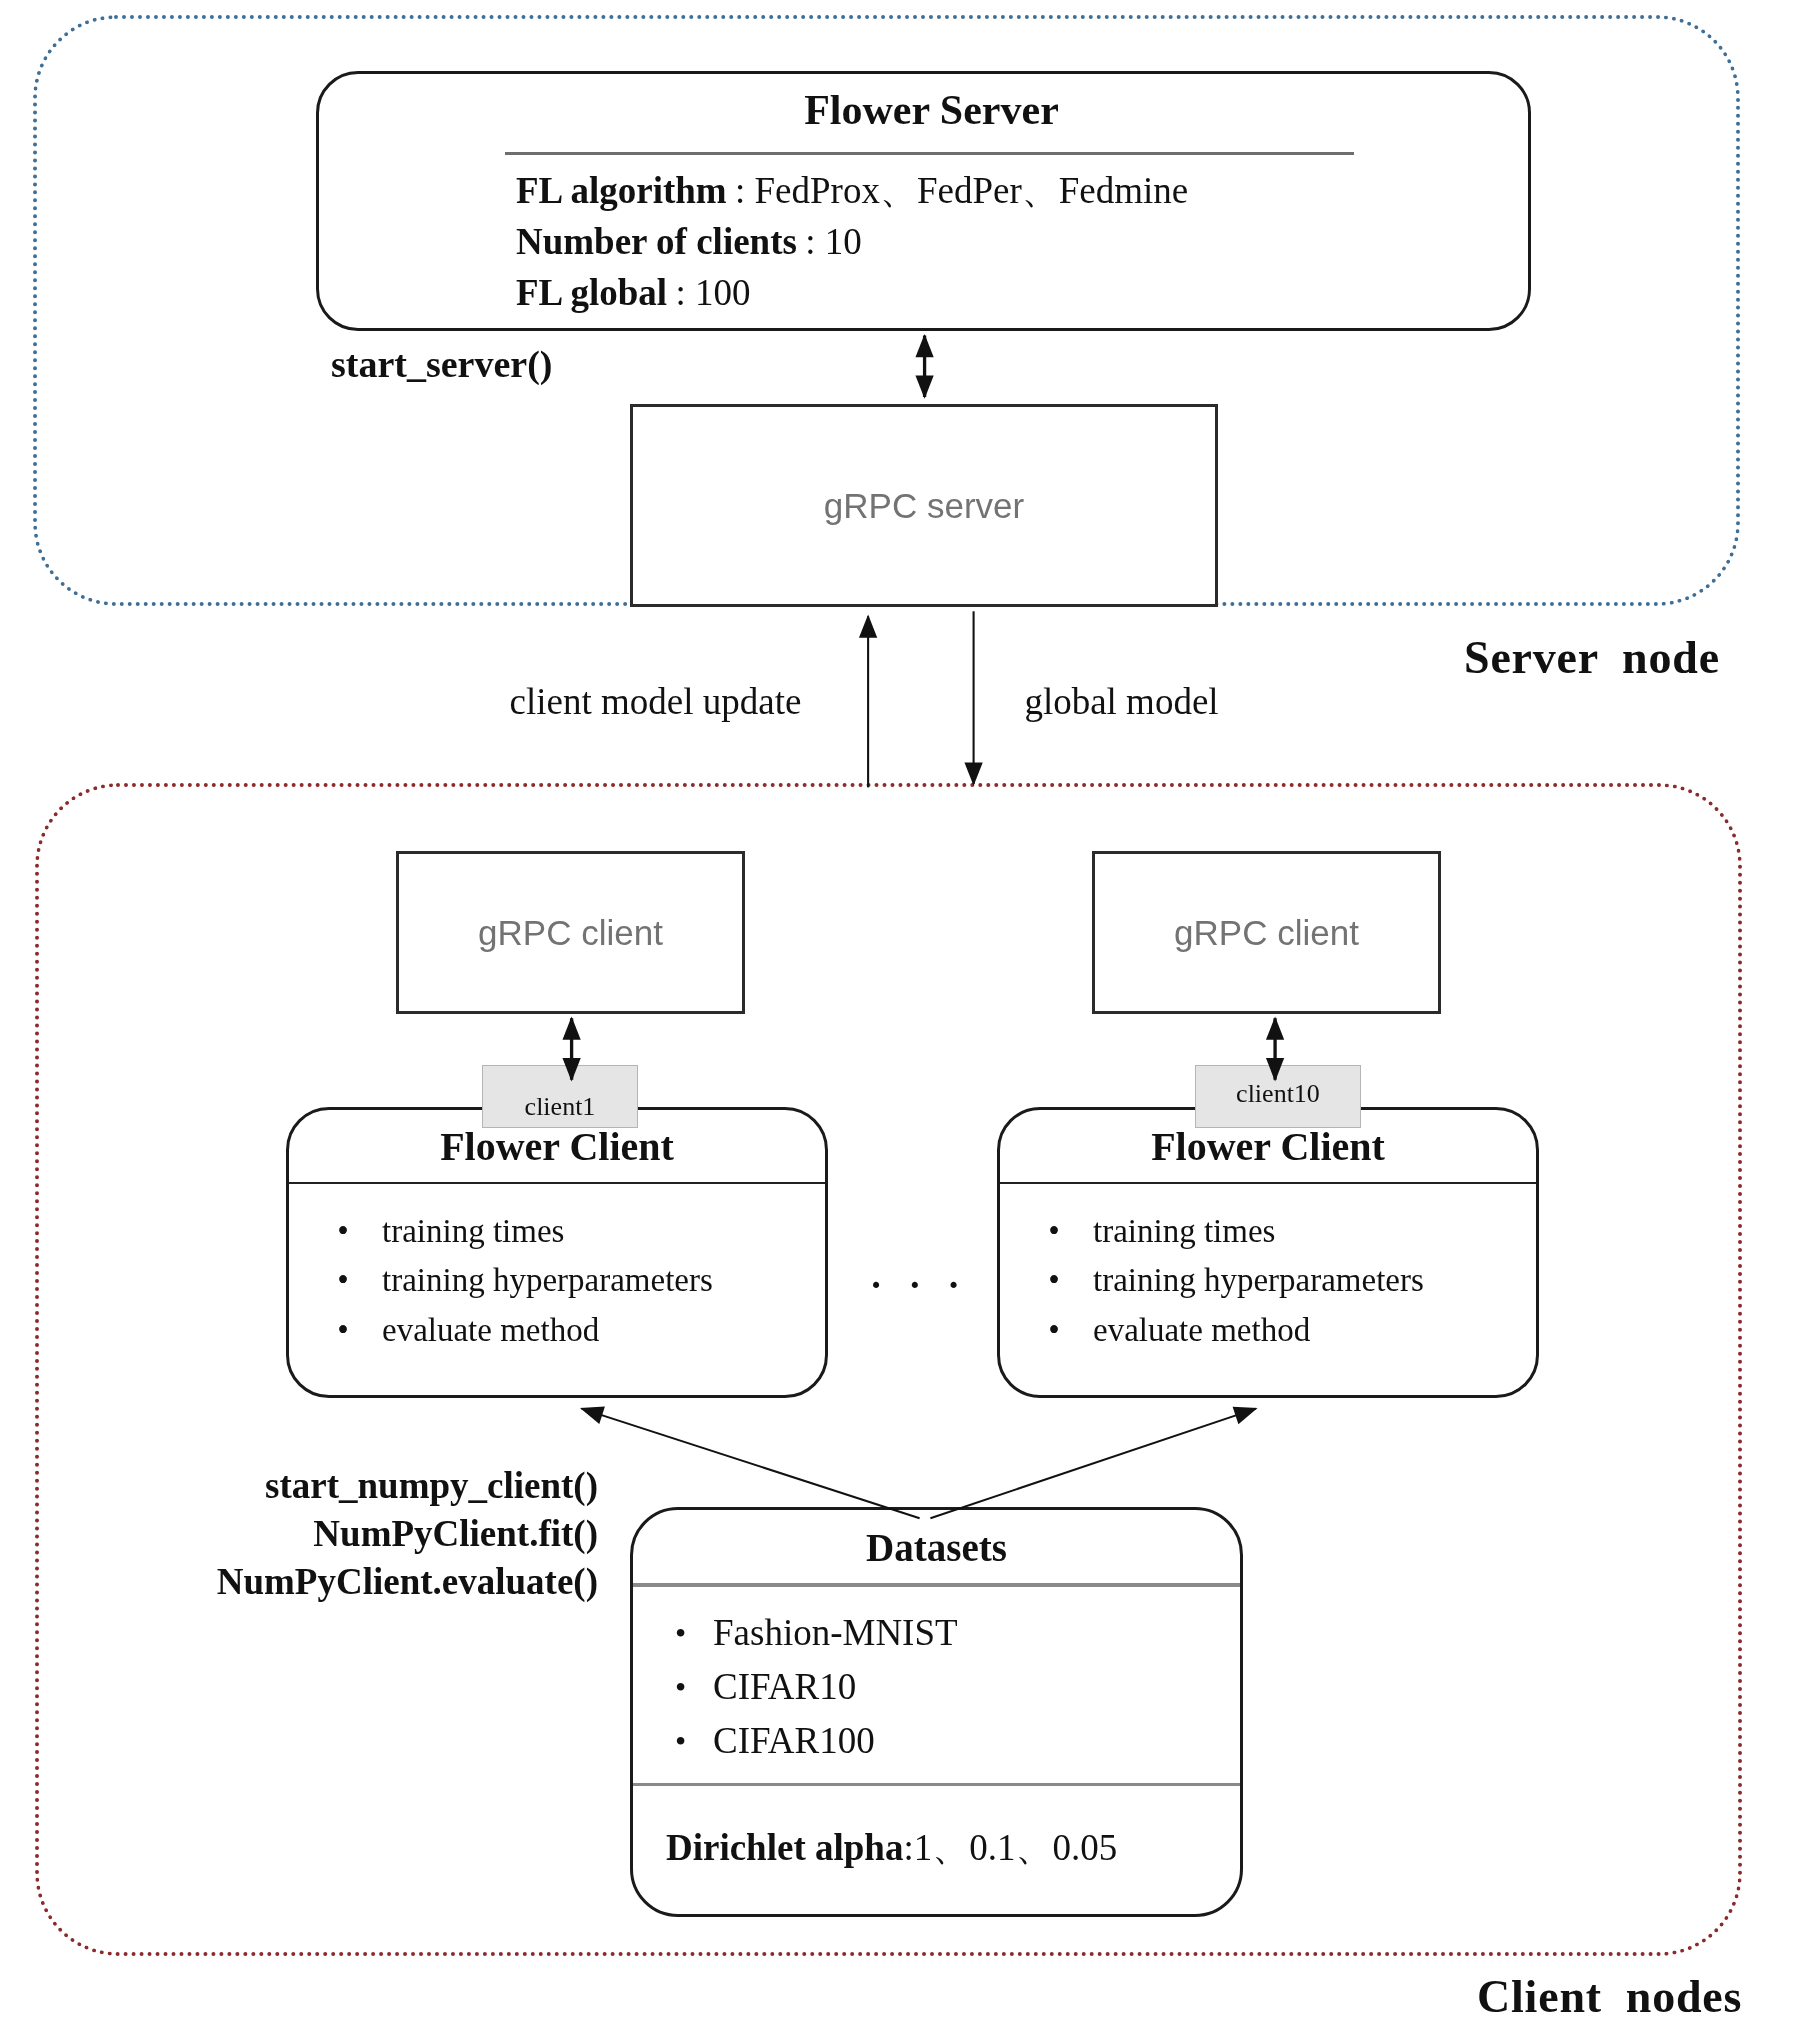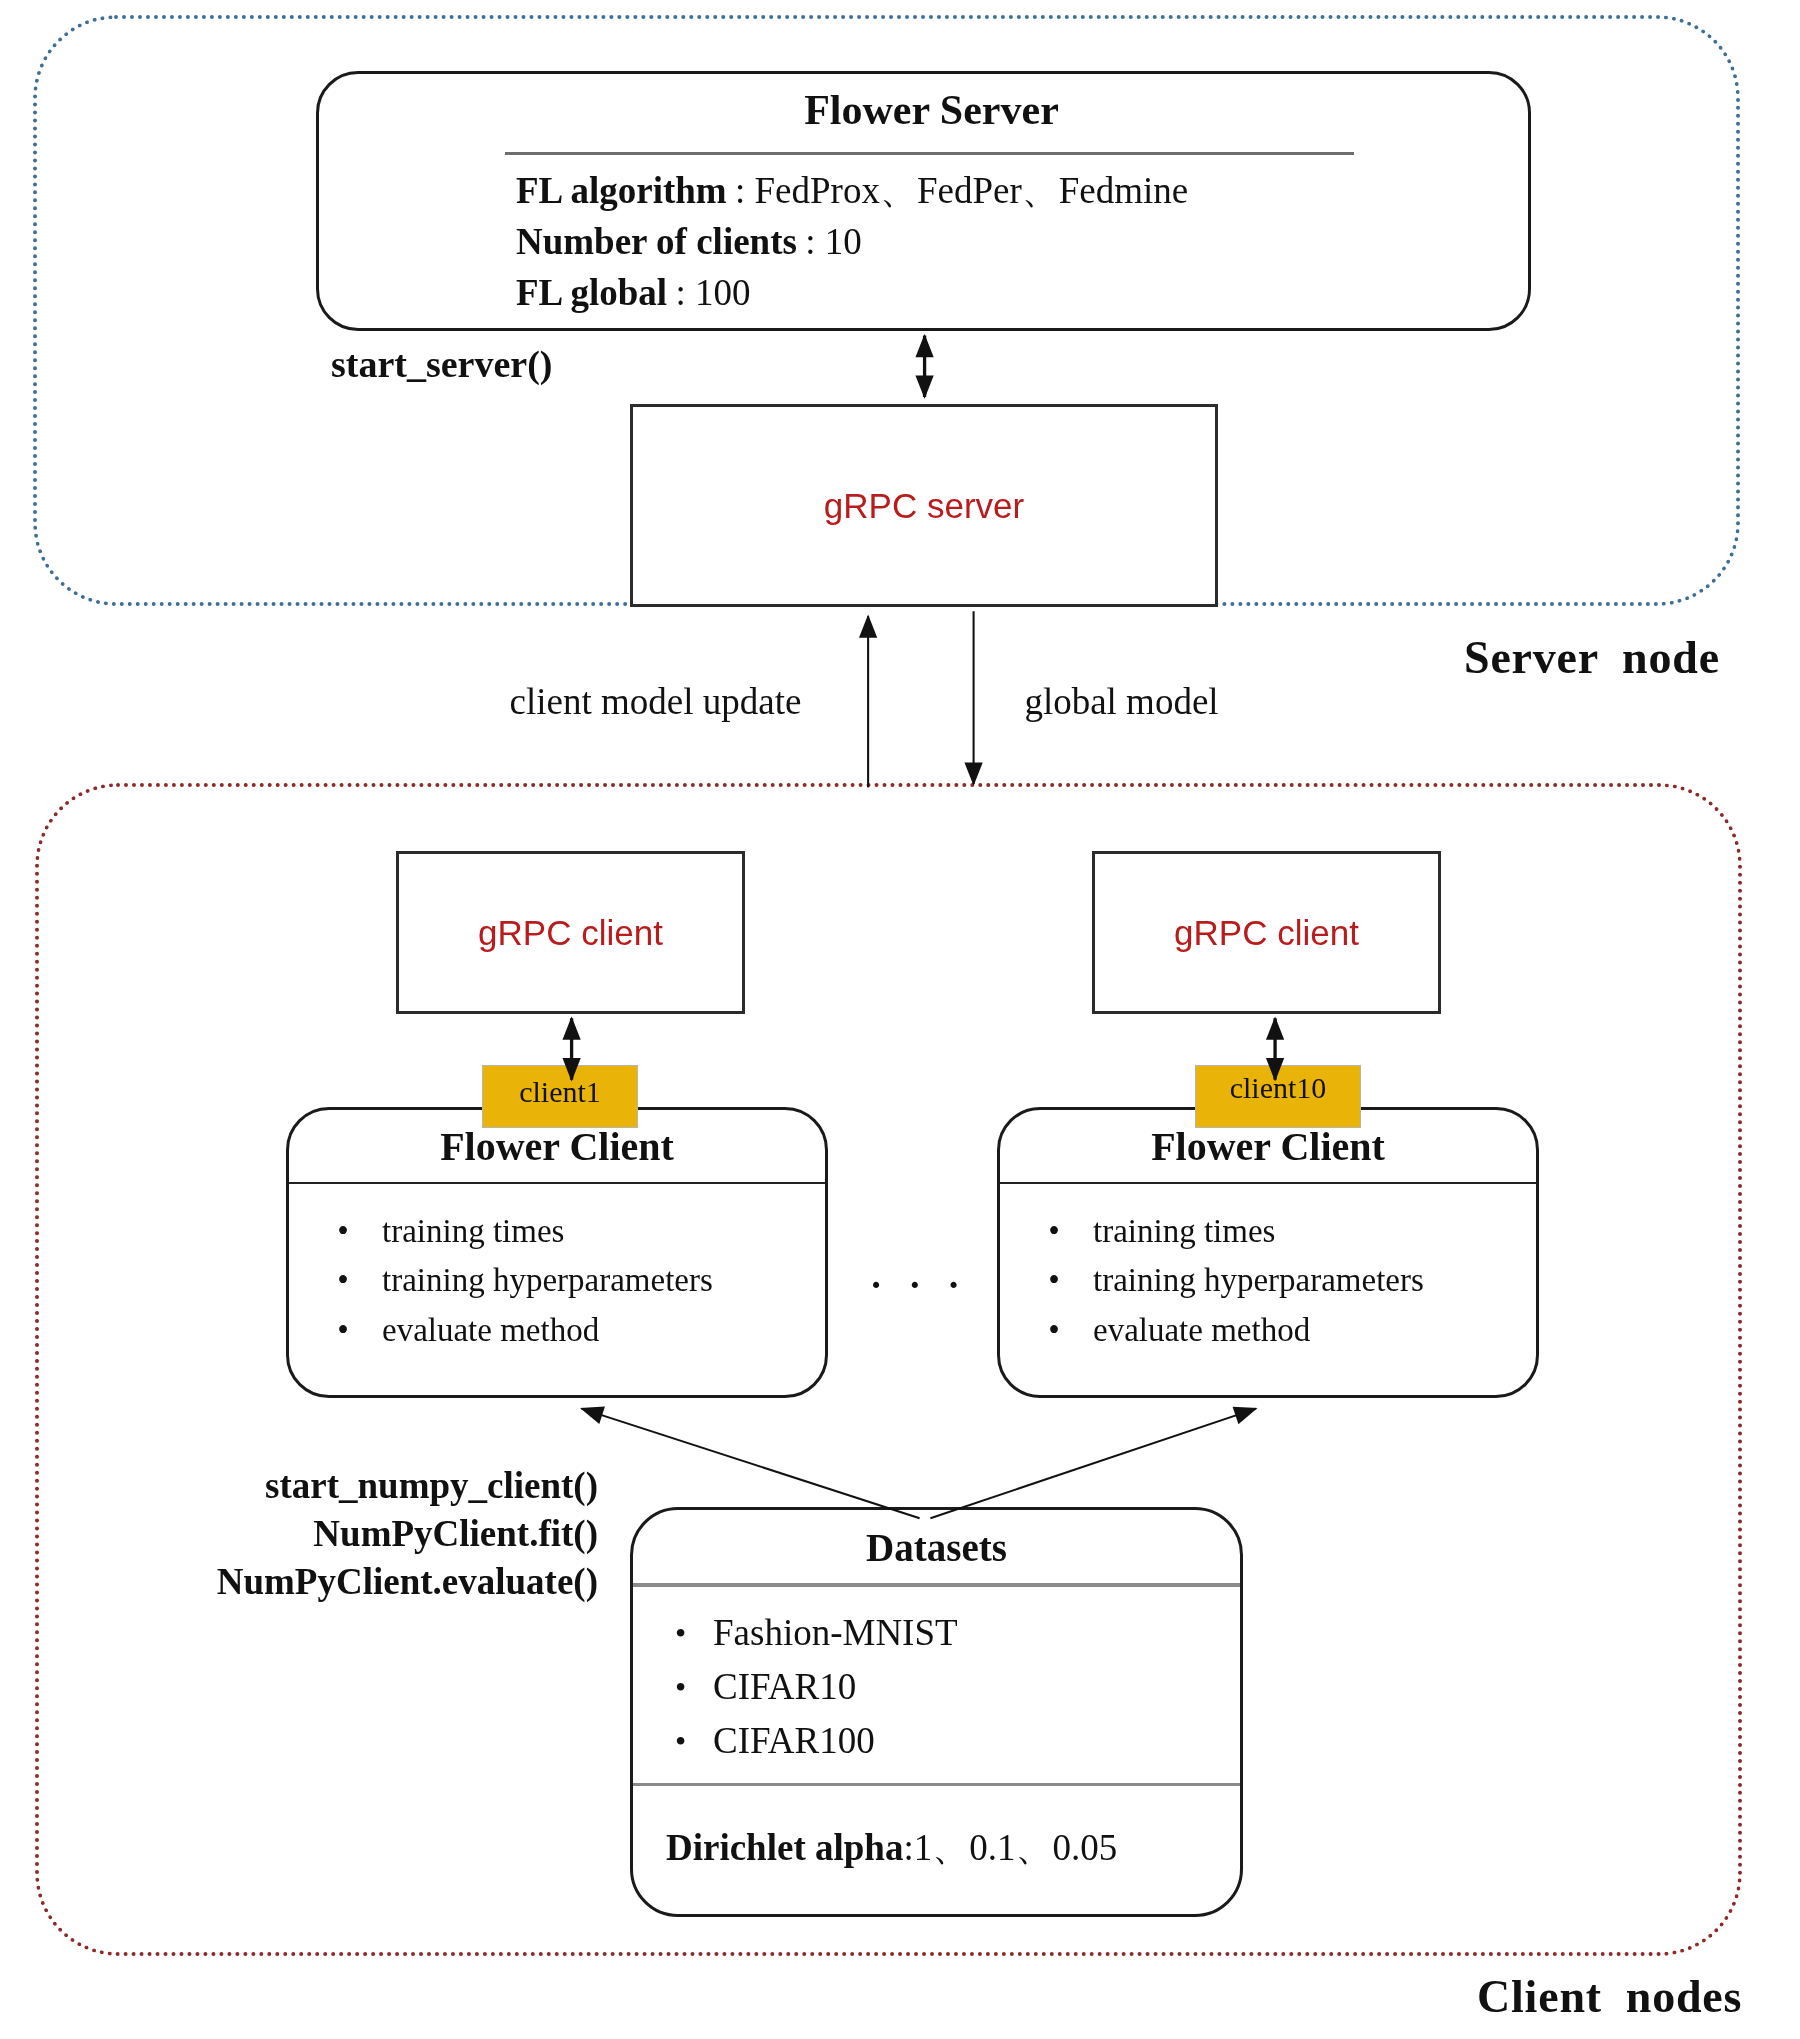--- a/index.html
+++ b/index.html
@@ -35,41 +35,41 @@
   .fs-rows { margin: 10px 0 0 181px; font-size: 37px; }
   .fs-row { height: 51px; line-height: 51px; white-space: nowrap; }
   .fs-row .b { font-weight: bold; }
   .fs-row .v { margin-left: 8.3px; }
 
   .start-server { position: absolute; left: 331px; top: 342px; font-size: 38px; font-weight: bold; }
 
   .grpc {
     display: flex; align-items: center; justify-content: center;
     font-family: "Liberation Sans", sans-serif;
-    font-size: 35px; color: #b91c1c;
+    font-size: 35px; color: #737373;
     border: 3.3px solid #2b2b2b;
   }
   .grpc-server { left: 630px; top: 404px; width: 588px; height: 203px; }
   .grpc-client-1 { left: 396px; top: 851px; width: 349px; height: 163px; }
   .grpc-client-2 { left: 1092px; top: 851px; width: 349px; height: 163px; }
 
   .flow-label { position: absolute; font-size: 37px; text-align: center; }
   .lbl-cmu { left: 462px; top: 680px; width: 387px; }
   .lbl-gm  { left: 962px; top: 680px; width: 319px; }
 
   .node-label { position: absolute; font-size: 46px; font-weight: bold; letter-spacing: 0.8px; word-spacing: 11.6px; }
   .lbl-server-node { left: 1464px; top: 631px; }
   .lbl-client-nodes { left: 1477px; top: 1970px; }
 
   .client-tag {
     position: absolute;
     border: 1.7px solid #b5b5b5;
-    background: #eab308;
+    background: #e5e5e5;
     display: flex; align-items: flex-end; justify-content: center;
-    font-size: 30px; padding-bottom: 18px;
+    font-size: 26px; padding-bottom: 5px;
     z-index: 6;
   }
   .tag-1  { left: 482px;  top: 1065px; width: 156px; height: 63px; }
   .tag-10 { left: 1195px; top: 1065px; width: 166px; height: 63px; align-items: center; }
 
   .flower-client { width: 542px; height: 291px; border-radius: 43px; z-index: 4; }
   .fc-left  { left: 286px;  top: 1107px; }
   .fc-right { left: 997px; top: 1107px; }
   .fc-header {
     text-align: center; font-size: 40px; font-weight: bold;

